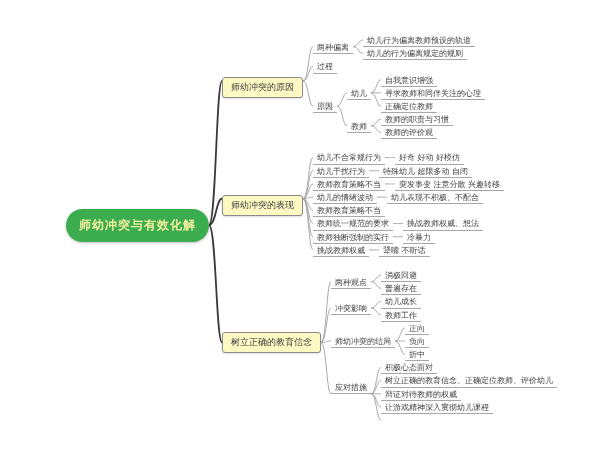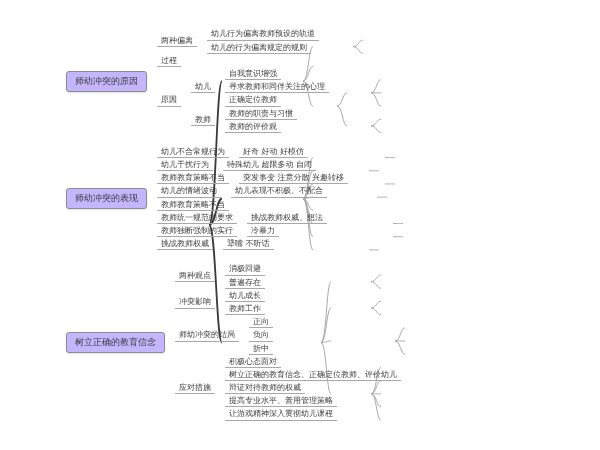--- a/index.html
+++ b/index.html
@@ -13,21 +13,21 @@
   #wires{position:absolute;left:0;top:0;width:600px;height:450px;pointer-events:none;}
   .wire{fill:none;stroke:var(--line);stroke-width:1;}
   .wire.thick{stroke:var(--thick);stroke-width:1.8;}
   .t{display:flex;align-items:center;gap:10px;}
   .kids{display:flex;flex-direction:column;justify-content:center;gap:2px;}
   #map > .t{gap:13px;}
   #map > .t > .kids{gap:14px;}
   .node{white-space:nowrap;position:relative;cursor:default;}
   .root{background:var(--root-bg);color:var(--root-text);font-weight:bold;font-size:12px;
         padding:8px 13px;border-radius:17px;box-shadow:0 1px 3px rgba(0,0,0,.25);letter-spacing:1px;}
-  .box{background:#c4b5fd;border:1px solid var(--box-border);border-radius:3px;font-size:9px;
+  .box{background:#fef9c3;border:1px solid var(--box-border);border-radius:3px;font-size:9px;
        color:var(--text);padding:3px 8px;box-shadow:0 1px 2px rgba(0,0,0,.12);}
   .u{font-size:8px;line-height:1.15;color:var(--text);padding:0 4px 1px;
      border-bottom:1px solid var(--line);}
 </style>
 </head>
 <body>
 
 <div id="map">
   <svg id="wires">
       <path d="M209,225 C216.15,225 216.15,81.125 222,81.125" class="wire thick"></path>
@@ -72,20 +72,21 @@
       <path d="M395,341 C400.5,341 400.5,341 405,341" class="wire"></path>
       <path d="M395,341 C400.5,341 400.5,354.1875 405,354.1875" class="wire"></path>
       <path d="M371,393.75 C376.5,393.75 376.5,367.375 381,367.375" class="wire"></path>
       <path d="M371,393.75 C376.5,393.75 376.5,380.5625 381,380.5625" class="wire"></path>
       <path d="M371,393.75 C376.5,393.75 376.5,393.75 381,393.75" class="wire"></path>
       <path d="M371,393.75 C376.5,393.75 376.5,406.9375 381,406.9375" class="wire"></path>
       <path d="M371,393.75 C376.5,393.75 376.5,420.125 381,420.125" class="wire"></path>
     </svg>
 
   <div class="t">
+    <div class="node root">师幼冲突与有效化解</div>
     <div class="kids">
 
       <div class="t">
         <div class="node box">师幼冲突的原因</div>
         <div class="kids">
 
           <div class="t">
             <div class="node u">两种偏离</div>
             <div class="kids">
               <div class="t">
@@ -258,23 +259,20 @@
               <div class="t">
                 <div class="node u">积极心态面对</div>
               </div>
               <div class="t">
                 <div class="node u">树立正确的教育信念、正确定位教师、评价幼儿</div>
               </div>
               <div class="t">
                 <div class="node u">辩证对待教师的权威</div>
               </div>
               <div class="t">
-                <div class="node u">提高专业水平、善用管理策略</div>
-              </div>
-              <div class="t">
                 <div class="node u">让游戏精神深入贯彻幼儿课程</div>
               </div>
             </div>
           </div>
 
         </div>
       </div>
 
     </div>
   </div>

